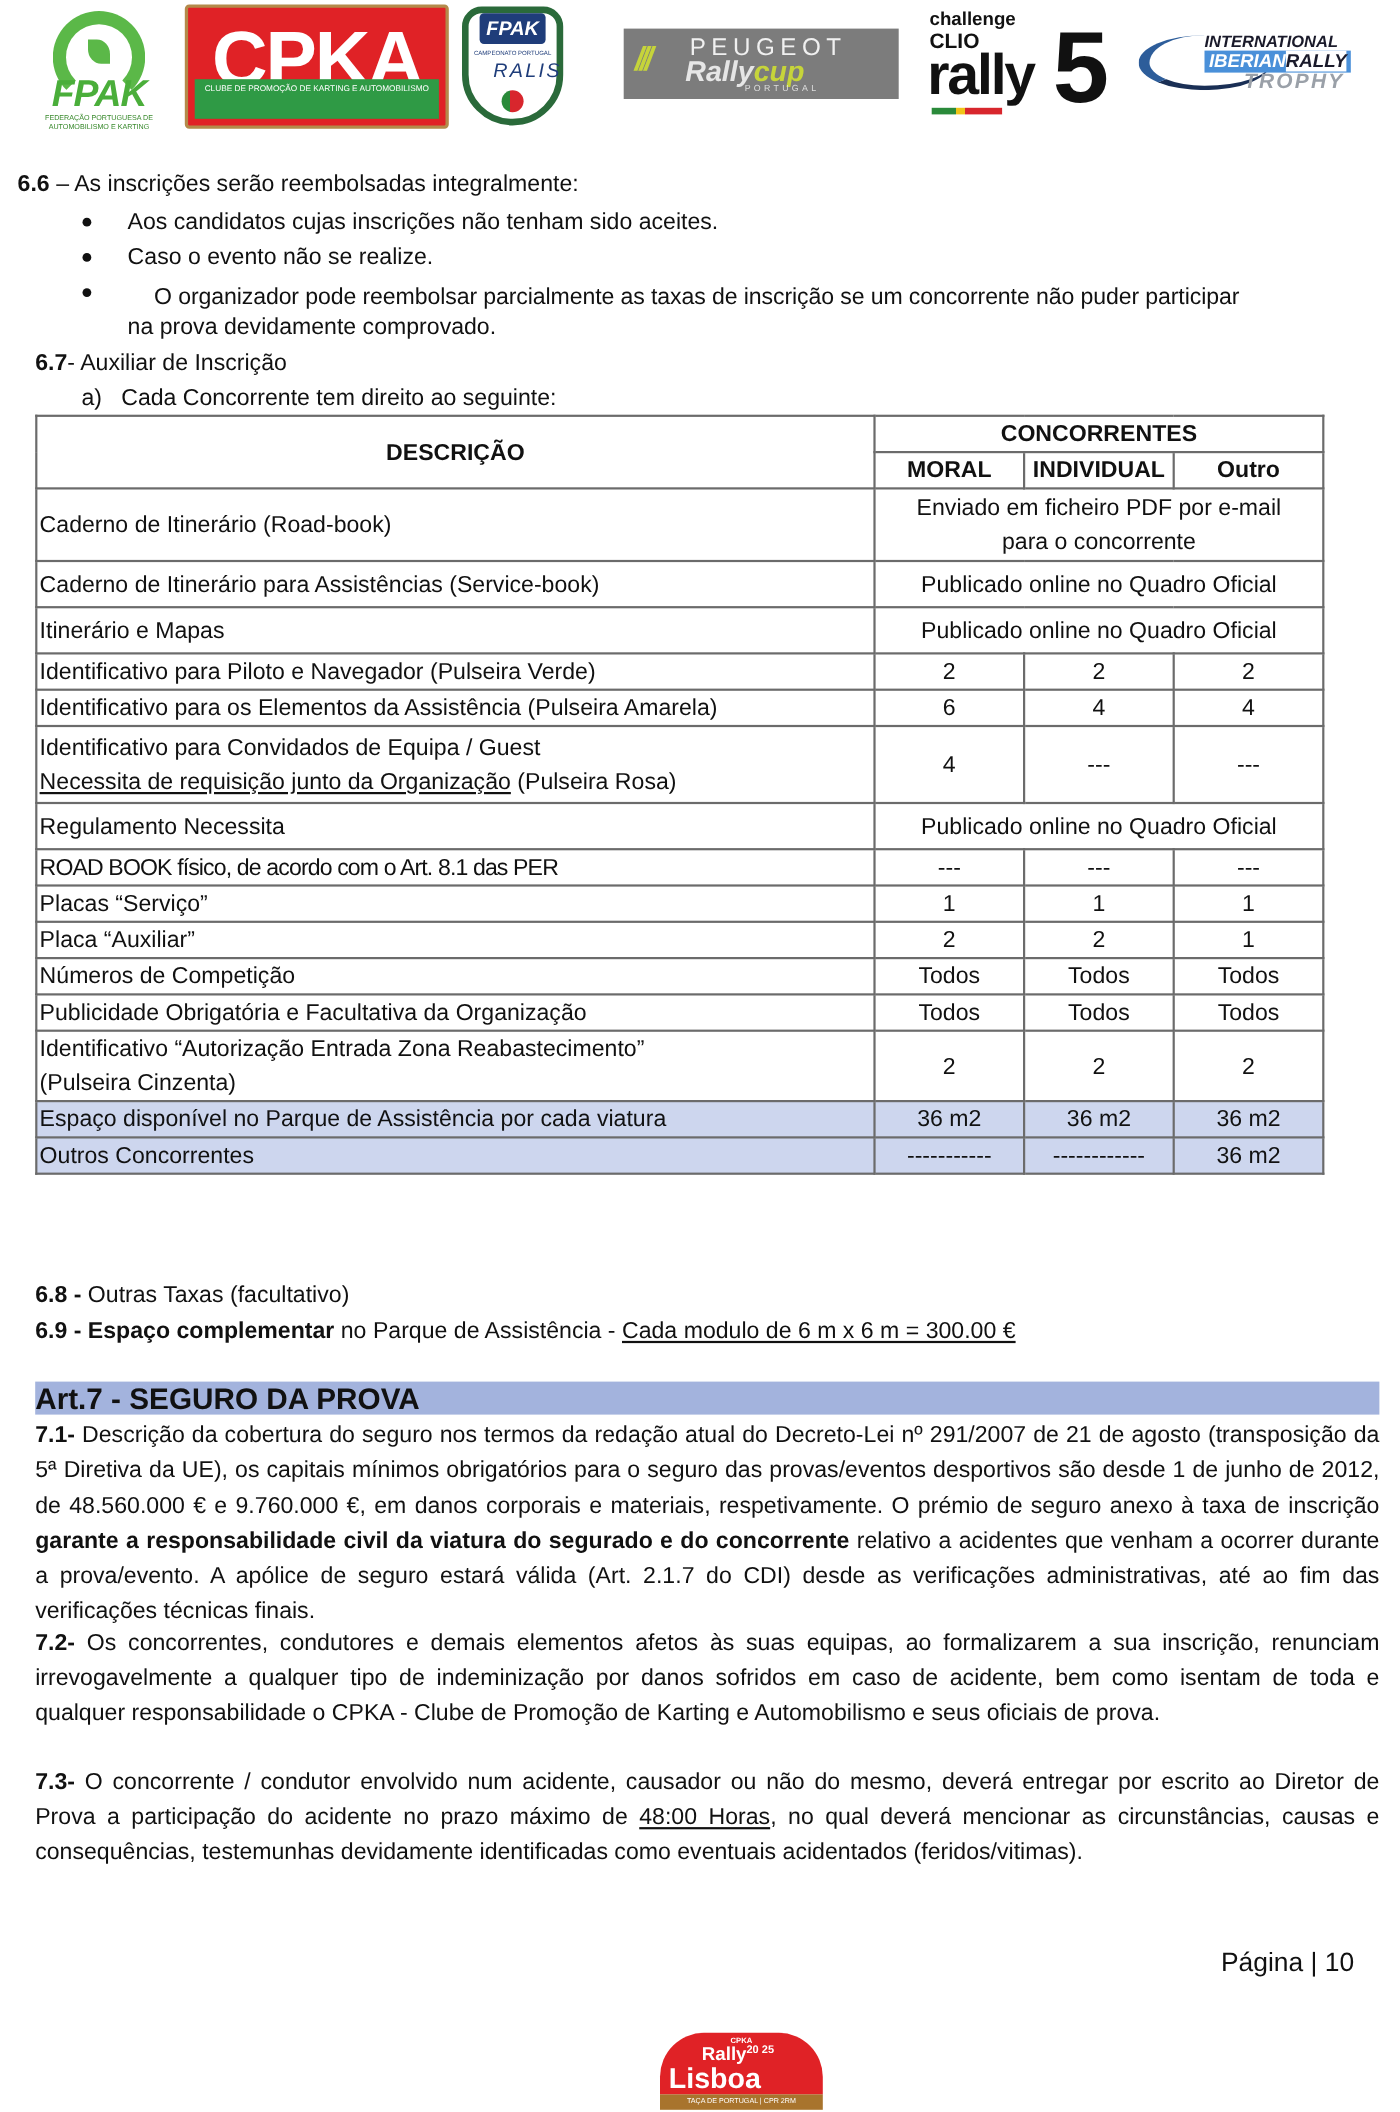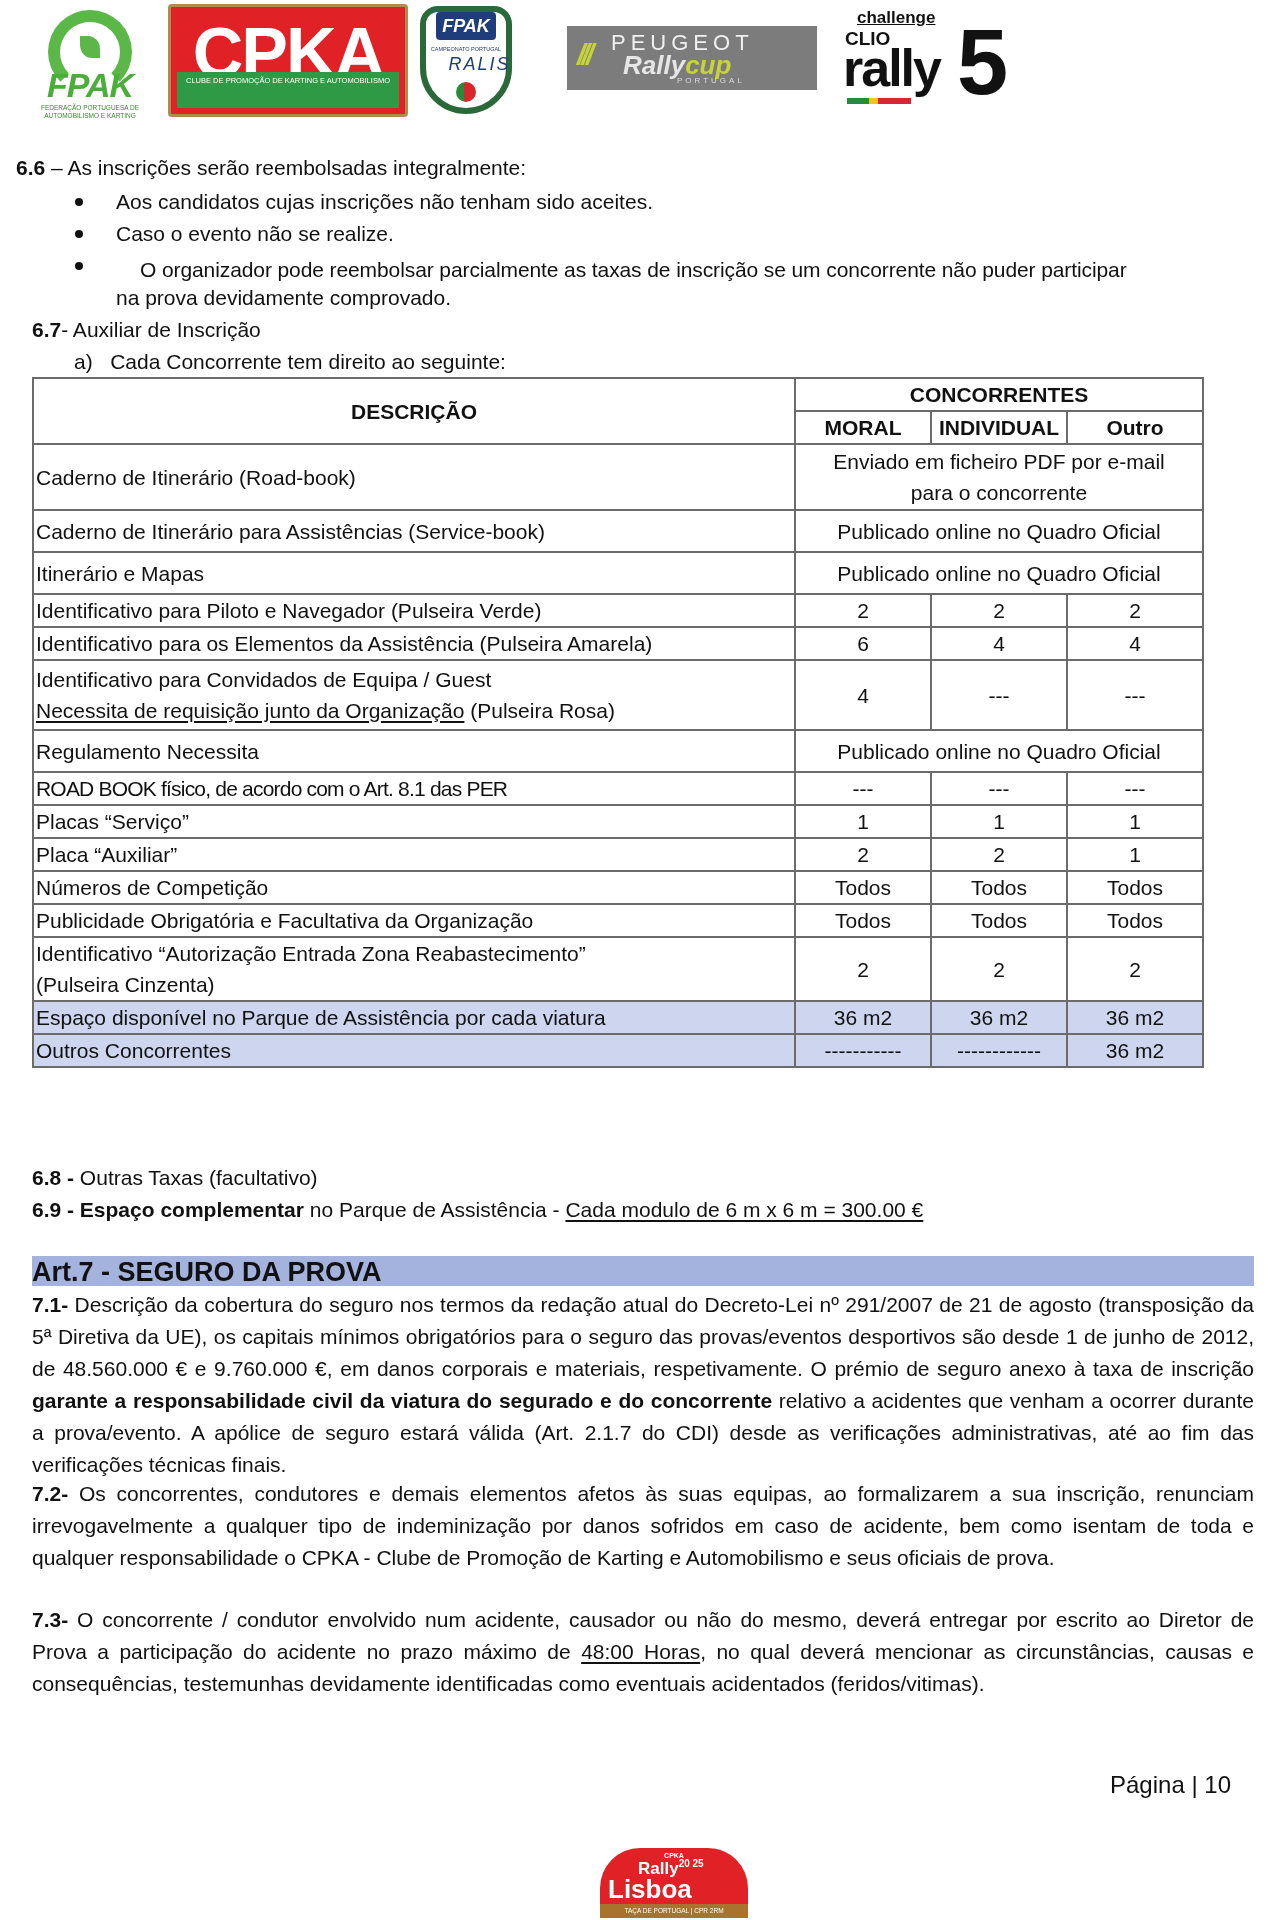--- a/index.html
+++ b/index.html
@@ -30,26 +30,26 @@
                    background: #fff; box-sizing: border-box; }
   .ralis .top { position: absolute; left: 16px; right: 16px; top: 6px; height: 28px; background: #1f3d7a;
                 color: #fff; font: italic bold 18px "Liberation Sans", sans-serif; text-align: center; line-height: 28px;
                 border-radius: 4px; }
   .ralis .t1 { position: absolute; left: 0; right: 0; top: 40px; font: 5.5px "Liberation Sans", sans-serif; text-align: center; color: #1f3d7a; }
   .ralis .t2 { position: absolute; left: 0; right: 0; top: 48px; font: italic 18px "Liberation Sans", sans-serif; text-align: center; color: #1f3d7a; letter-spacing: 2px; padding-left: 27px; }
   .ralis .flag { position: absolute; left: 36px; top: 76px; width: 20px; height: 20px; border-radius: 50%;
                  background: linear-gradient(90deg, #2a8a3a 40%, #d8262d 40%); }
   .peugeot { left: 567px; top: 26px; width: 250px; height: 64px; background: #7c7c7c; }
   .peugeot .slashes { position: absolute; left: 10px; top: 12px; color: #c6d43a; font: italic bold 30px "Liberation Sans", sans-serif; letter-spacing: -4px; }
-  .peugeot .w1 { position: absolute; left: 44px; top: 4px; color: #f0f0f0; font: 22px "Liberation Sans", sans-serif; letter-spacing: 5px; }
+  .peugeot .w1 { position: absolute; left: 60px; top: 4px; color: #f0f0f0; font: 22px "Liberation Sans", sans-serif; letter-spacing: 5px; }
   .peugeot .w2 { position: absolute; left: 56px; top: 24px; color: #e6e6e6; font: italic bold 26px "Liberation Sans", sans-serif; }
   .peugeot .w2 span { color: #c6d43a; }
   .peugeot .w3 { position: absolute; left: 110px; top: 50px; color: #ddd; font: 8px "Liberation Sans", sans-serif; letter-spacing: 3px; }
   .clio { left: 845px; top: 8px; width: 165px; height: 108px; }
-  .clio .c1 { position: absolute; left: 12px; top: 0; font: bold 17px "Liberation Sans", sans-serif; text-decoration: underline; }
+  .clio .c1 { position: absolute; left: 0; top: 0; font: bold 17px "Liberation Sans", sans-serif; }
   .clio .c2 { position: absolute; left: 0; top: 20px; font: bold 19px "Liberation Sans", sans-serif; }
   .clio .c3 { position: absolute; left: -2px; top: 30px; font: bold 52px "Liberation Sans", sans-serif; letter-spacing: -2px; }
   .clio .five { position: absolute; left: 112px; top: 8px; font: bold 92px "Liberation Sans", sans-serif; line-height: 92px; }
   .clio .pt { position: absolute; left: 2px; top: 90px; width: 64px; height: 6px;
               background: linear-gradient(90deg, #2a8a3a 0 35%, #f0c419 35% 48%, #d8262d 48%); }
   .iberian { left: 1035px; top: 26px; width: 230px; height: 62px; }
   .iberian .swoosh { position: absolute; left: 0; top: 6px; width: 120px; height: 50px; border-radius: 50%;
                      border-left: 10px solid #2d5d9a; border-bottom: 4px solid #1a2f55; box-sizing: border-box; }
   .iberian .i1 { position: absolute; left: 60px; top: 4px; font: italic bold 15px "Liberation Sans", sans-serif; color: #1a1a2a; }
   .iberian .i2 { position: absolute; left: 60px; top: 20px; font: italic bold 17px "Liberation Sans", sans-serif; color: #fff;
@@ -116,20 +116,26 @@
     <div class="w1">PEUGEOT</div>
     <div class="w2"><span style="color:#e6e6e6">Rally</span><span>cup</span></div>
     <div class="w3">PORTUGAL</div>
   </div>
   <div class="logo clio">
     <div class="c1">challenge</div>
     <div class="c2">CLIO</div>
     <div class="c3">rally</div>
     <div class="five">5</div>
     <div class="pt"></div>
+  </div>
+  <div class="logo iberian">
+    <div class="swoosh"></div>
+    <div class="i1">INTERNATIONAL</div>
+    <div class="i2"><span>IBERIAN</span><b>RALLY</b></div>
+    <div class="i3">TROPHY</div>
   </div>
 </div>
 
 <div class="txt" style="left:16px; top:152px;">
   <b>6.6</b><span> – As inscrições serão reembolsadas integralmente:</span>
 </div>
 <div class="bullet" style="left:75px; top:198px;"></div>
 <div class="txt" style="left:116px; top:186px;">Aos candidatos cujas inscrições não tenham sido aceites.</div>
 <div class="bullet" style="left:75px; top:230px;"></div>
 <div class="txt" style="left:116px; top:218px;">Caso o evento não se realize.</div>

